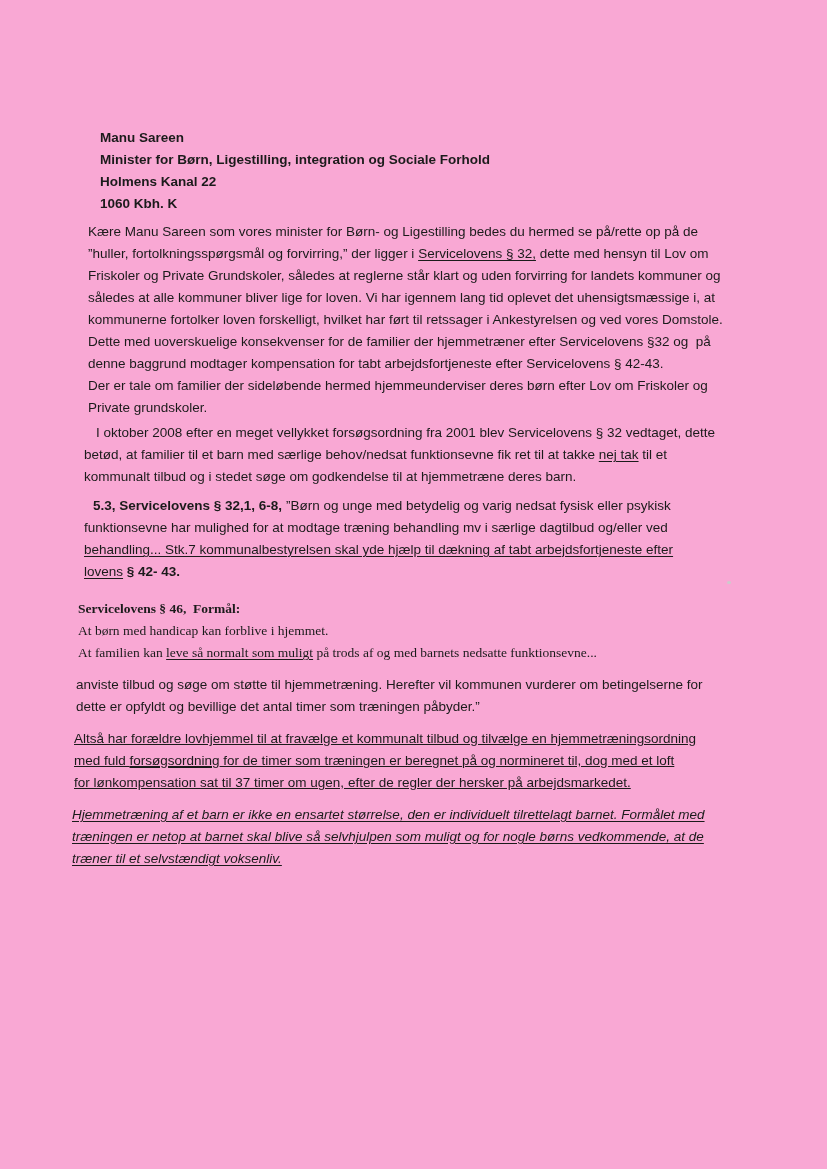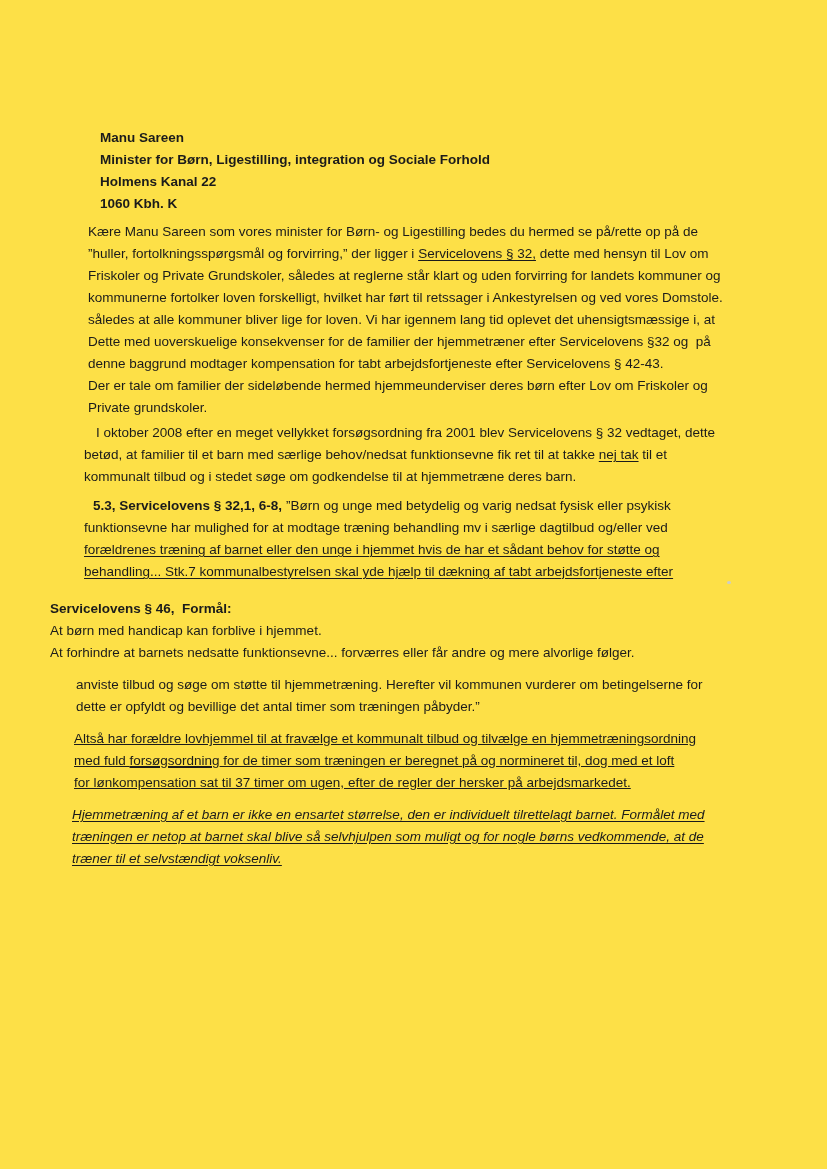--- a/index.html
+++ b/index.html
@@ -1,78 +1,78 @@
 <!DOCTYPE html>
 <html><head>
 <meta charset="utf-8">
 <style>
   html,body{margin:0;padding:0;background:#ffffff;}
   .page{
     position:relative;
     width:827px;height:1169px;
-    background:#fde047;
+    background:#f9a8d4;
     overflow:hidden;
     font-family:"Liberation Sans",sans-serif;
     color:#1b1b1b;
   }
   .doc{position:absolute;top:127px;left:0;width:827px;}
   .para{font-size:13.5px;line-height:22px;font-weight:400;}
   .line{white-space:nowrap;}
   .b{font-weight:bold;}
   .u{text-decoration:underline;text-underline-offset:2px;text-decoration-thickness:1px;}
   .i{font-style:italic;text-decoration:underline;}
   .addr{margin-left:100px;margin-bottom:6px;font-weight:bold;}
   .p1{margin-left:88px;}
   .p2{margin-left:84px;margin-top:3px;}
   .p2 .line:first-child{padding-left:12px;}
   .p3{margin-left:84px;margin-top:7px;}
   .p3 .line:first-child{padding-left:9px;}
-  .p4{margin-left:50px;margin-top:15px;}
+  .p4{margin-left:78px;margin-top:15px;font-family:Liberation Serif, serif;}
   .p5{margin-left:76px;margin-top:10px;}
   .p6{margin-left:74px;margin-top:10px;text-decoration:underline;}
   .p7{margin-left:72px;margin-top:10px;}
   .speck{position:absolute;left:727px;top:581px;width:4px;height:3px;background:#cccccc;border-radius:50%;}
 </style>
 </head>
 <body>
 
 <div class="page">
   <div class="doc">
       <div class="para addr">
         <div class="line"><span class="b">Manu Sareen</span></div>
         <div class="line"><span class="b">Minister for Børn, Ligestilling, integration og Sociale Forhold</span></div>
         <div class="line"><span class="b">Holmens Kanal 22</span></div>
         <div class="line"><span class="b">1060 Kbh. K</span></div>
       </div>
       <div class="para p1">
         <div class="line"><span>Kære Manu Sareen som vores minister for Børn- og Ligestilling bedes du hermed se på/rette op på de</span></div>
         <div class="line"><span>”huller, fortolkningsspørgsmål og forvirring,” der ligger i </span><span class="u">Servicelovens § 32,</span><span> dette med hensyn til Lov om</span></div>
         <div class="line"><span>Friskoler og Private Grundskoler, således at reglerne står klart og uden forvirring for landets kommuner og</span></div>
+        <div class="line"><span>således at alle kommuner bliver lige for loven. Vi har igennem lang tid oplevet det uhensigtsmæssige i, at</span></div>
         <div class="line"><span>kommunerne fortolker loven forskelligt, hvilket har ført til retssager i Ankestyrelsen og ved vores Domstole.</span></div>
-        <div class="line"><span>således at alle kommuner bliver lige for loven. Vi har igennem lang tid oplevet det uhensigtsmæssige i, at</span></div>
         <div class="line"><span>Dette med uoverskuelige konsekvenser for de familier der hjemmetræner efter Servicelovens §32 og&nbsp; på</span></div>
         <div class="line"><span>denne baggrund modtager kompensation for tabt arbejdsfortjeneste efter Servicelovens § 42-43.</span></div>
         <div class="line"><span>Der er tale om familier der sideløbende hermed hjemmeunderviser deres børn efter Lov om Friskoler og</span></div>
         <div class="line"><span>Private grundskoler.</span></div>
       </div>
       <div class="para p2">
         <div class="line"><span>I oktober 2008 efter en meget vellykket forsøgsordning fra 2001 blev Servicelovens § 32 vedtaget, dette</span></div>
         <div class="line"><span>betød, at familier til et barn med særlige behov/nedsat funktionsevne fik ret til at takke </span><span class="u">nej tak</span><span> til et</span></div>
         <div class="line"><span>kommunalt tilbud og i stedet søge om godkendelse til at hjemmetræne deres barn.</span></div>
       </div>
       <div class="para p3">
         <div class="line"><span class="b">5.3, Servicelovens § 32,1, 6-8,</span><span> ”Børn og unge med betydelig og varig nedsat fysisk eller psykisk</span></div>
         <div class="line"><span>funktionsevne har mulighed for at modtage træning behandling mv i særlige dagtilbud og/eller ved</span></div>
-        <div class="line"><span class="u">forældrenes træning af barnet eller den unge i hjemmet hvis de har et sådant behov for støtte og</span></div>
         <div class="line"><span class="u">behandling... Stk.7 kommunalbestyrelsen skal yde hjælp til dækning af tabt arbejdsfortjeneste efter</span></div>
+        <div class="line"><span class="u">lovens</span><span> </span><span class="b">§ 42- 43.</span></div>
       </div>
       <div class="para p4">
         <div class="line"><span class="b">Servicelovens § 46,&nbsp; Formål:</span></div>
         <div class="line"><span>At børn med handicap kan forblive i hjemmet.</span></div>
-        <div class="line"><span>At forhindre at barnets nedsatte funktionsevne... forværres eller får andre og mere alvorlige følger.</span></div>
+        <div class="line"><span>At familien kan </span><span class="u">leve så normalt som muligt</span><span> på trods af og med barnets nedsatte funktionsevne...</span></div>
       </div>
       <div class="para p5">
         <div class="line"><span>anviste tilbud og søge om støtte til hjemmetræning. Herefter vil kommunen vurderer om betingelserne for</span></div>
         <div class="line"><span>dette er opfyldt og bevillige det antal timer som træningen påbyder.”</span></div>
       </div>
       <div class="para p6">
         <div class="line"><span>Altså har forældre lovhjemmel til at fravælge et kommunalt tilbud og tilvælge en hjemmetræningsordning</span></div>
         <div class="line"><span>med fuld </span><span class="u">forsøgsordning</span><span> for de timer som træningen er beregnet på og normineret til, dog med et loft</span></div>
         <div class="line"><span>for lønkompensation sat til 37 timer om ugen, efter de regler der hersker på arbejdsmarkedet.</span></div>
       </div>

